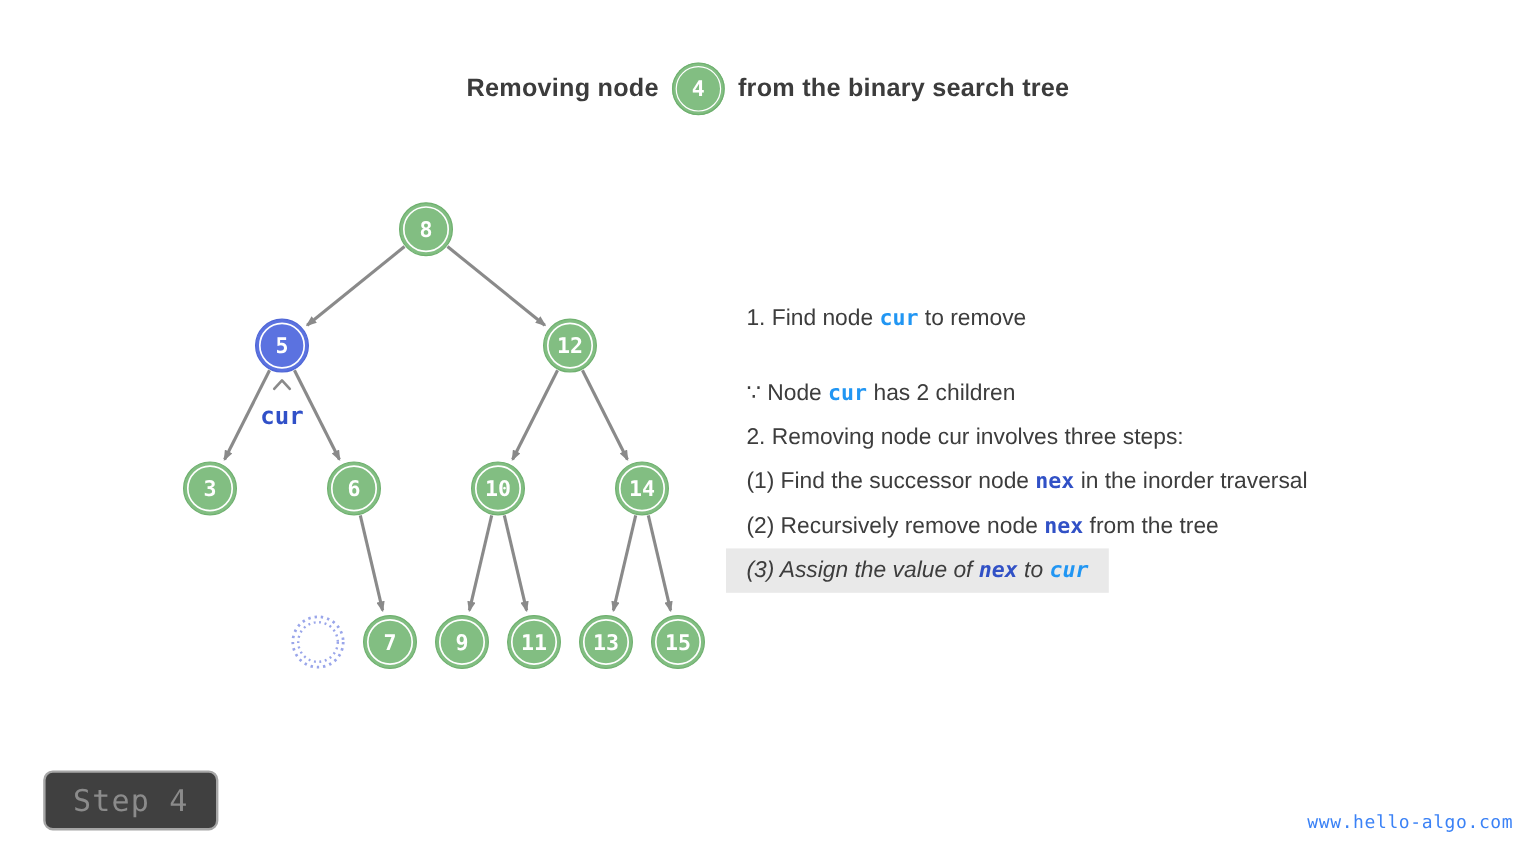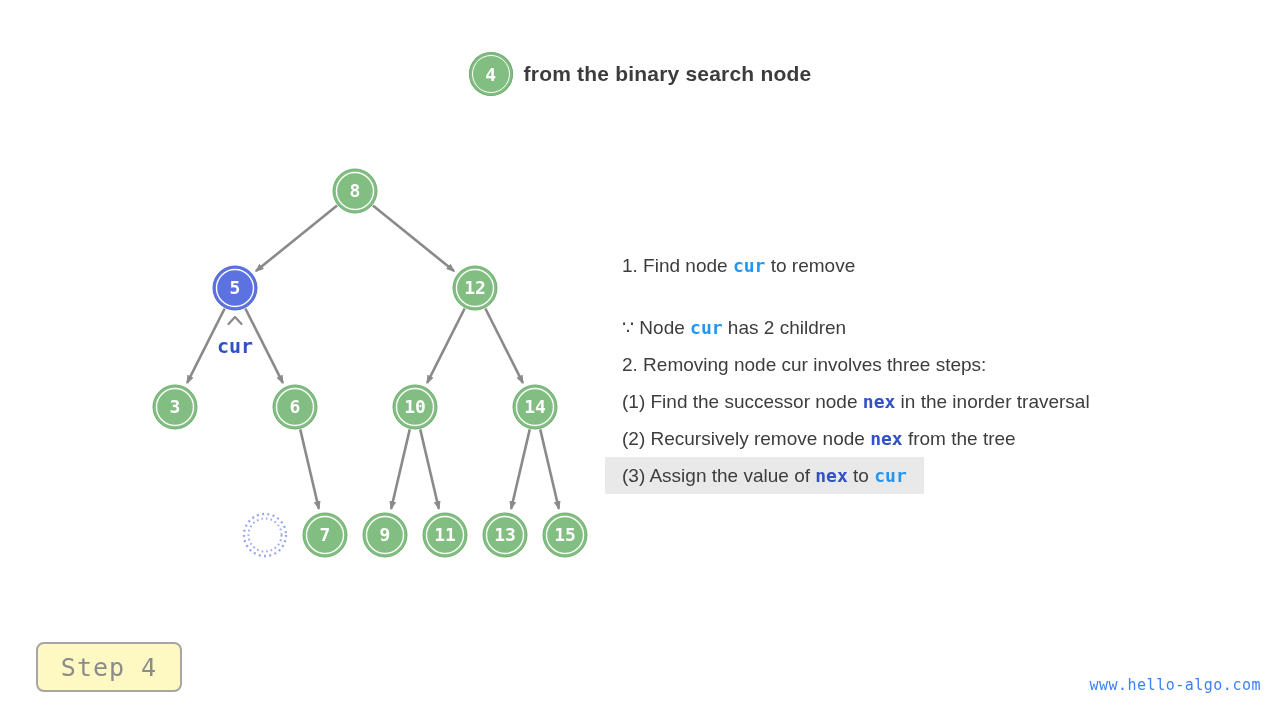--- a/index.html
+++ b/index.html
@@ -40,49 +40,50 @@
   
   .notes{
     position:absolute;left:622px;top:247px;
     font-size:19px;color:#3d3d3d;
   }
   .note-line{line-height:37px;white-space:nowrap;}
   .note-line:nth-child(2){margin-top:25px;}
   .note-line:nth-child(3){}
   .note-line.hl{
     display:inline-block;background:#e9e9e9;border-radius:0;
-    padding:0 17px;margin-left:-17px;
+    padding:0 17px;margin-left:-17px;font-style:italic;
   }
   .kw{
     font-family:"DejaVu Sans Mono", monospace;font-weight:bold;font-size:18px;
   }
   
   .step-box{
     position:absolute;left:36px;top:642px;width:146px;height:50px;
     box-sizing:border-box;border:2px solid #a6a6a6;border-radius:8px;
-    background:#fef9c3;display:flex;align-items:center;justify-content:center;
+    background:#404040;display:flex;align-items:center;justify-content:center;
     font-family:"DejaVu Sans Mono", monospace;font-size:25px;color:#8b8b8b;
     letter-spacing:1px;
   }
   
   .watermark{
     position:absolute;right:19px;top:676px;
     font-family:"DejaVu Sans Mono", monospace;font-size:15px;color:#3b82f6;
     letter-spacing:.5px;
   }
 </style>
 </head>
 <body>
 
 <div class="title-bar">
+  <span class="title-text">Removing node</span>
   <span class="title-node">
     <span class="ring"></span>
     <span class="num">4</span>
   </span>
-  <span class="title-text">from the binary search node</span>
+  <span class="title-text">from the binary search tree</span>
 </div>
 
 <svg class="tree-svg" width="520" height="440" viewBox="0 0 520 440">
   <defs>
     <marker id="arrow" markerWidth="9" markerHeight="7" refX="7.5" refY="3.5" orient="auto" markerUnits="userSpaceOnUse">
       <path d="M0,0 L9,3.5 L0,7 z" fill="#8a8a8a"></path>
     </marker>
   </defs>
   <g id="tree-edges" stroke-width="2.6" stroke="#8a8a8a">
       <line x1="237.11295891386018" y1="65.45869154462969" x2="155.99783084025108" y2="131.02675340413037" marker-end="url(#arrow)"></line>

